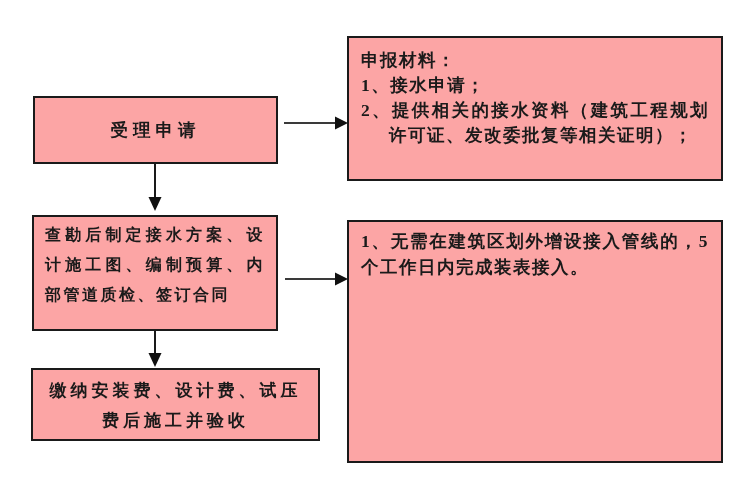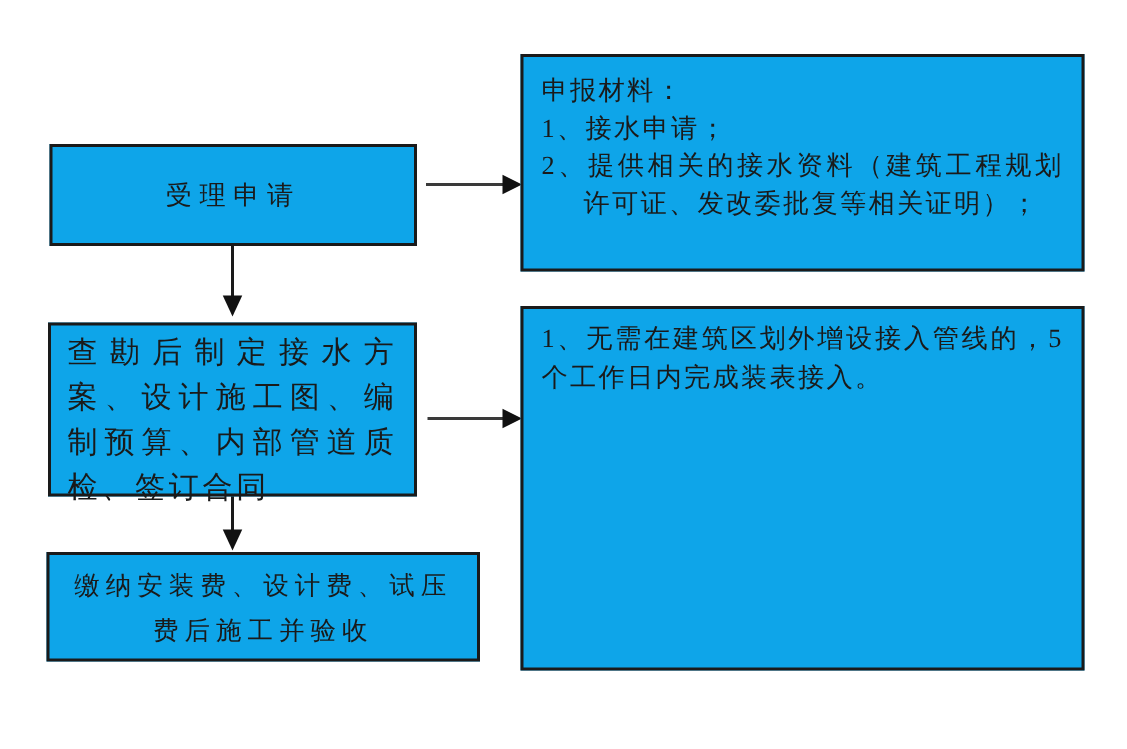--- a/index.html
+++ b/index.html
@@ -21,52 +21,53 @@
     left: 0;
     top: 0;
     width: 751px;
     height: 499px;
     pointer-events: none;
   }
   .box {
     position: absolute;
     box-sizing: border-box;
     border: 2px solid #1a1a1a;
-    background: #0ea5e9;
+    background: #fca5a5;
+    font-weight: bold;
   }
   
   .node-accept {
     left: 33px; top: 96px; width: 245px; height: 68px;
     display: flex; align-items: center; justify-content: center;
     font-size: 17.5px; letter-spacing: 5px;
   }
   .node-survey {
     left: 32px; top: 215px; width: 246px; height: 116px;
     padding: 3px 11px;
-    font-size: 20px; letter-spacing: 2.5px; line-height: 30px;
+    font-size: 16px; letter-spacing: 2.5px; line-height: 30px;
     text-align: justify;
   }
   .node-payment {
     left: 31px; top: 368px; width: 289px; height: 73px;
     padding: 6px 10px;
     font-size: 17px; letter-spacing: 4px; line-height: 30px;
     text-align: center;
   }
   
   .note {
     font-size: 17.5px; letter-spacing: 1.5px;
     text-align: justify;
   }
   .note-materials {
     left: 347px; top: 36px; width: 376px; height: 145px;
     padding: 10px 12px;
     line-height: 25px;
   }
   .note-timeline {
-    left: 347px; top: 204px; width: 376px; height: 243px;
+    left: 347px; top: 220px; width: 376px; height: 243px;
     padding: 7px 12px;
     line-height: 25.5px;
   }
   .hang {
     padding-left: 1.6em;
     text-indent: -1.6em;
   }
 </style>
 </head>
 <body>

